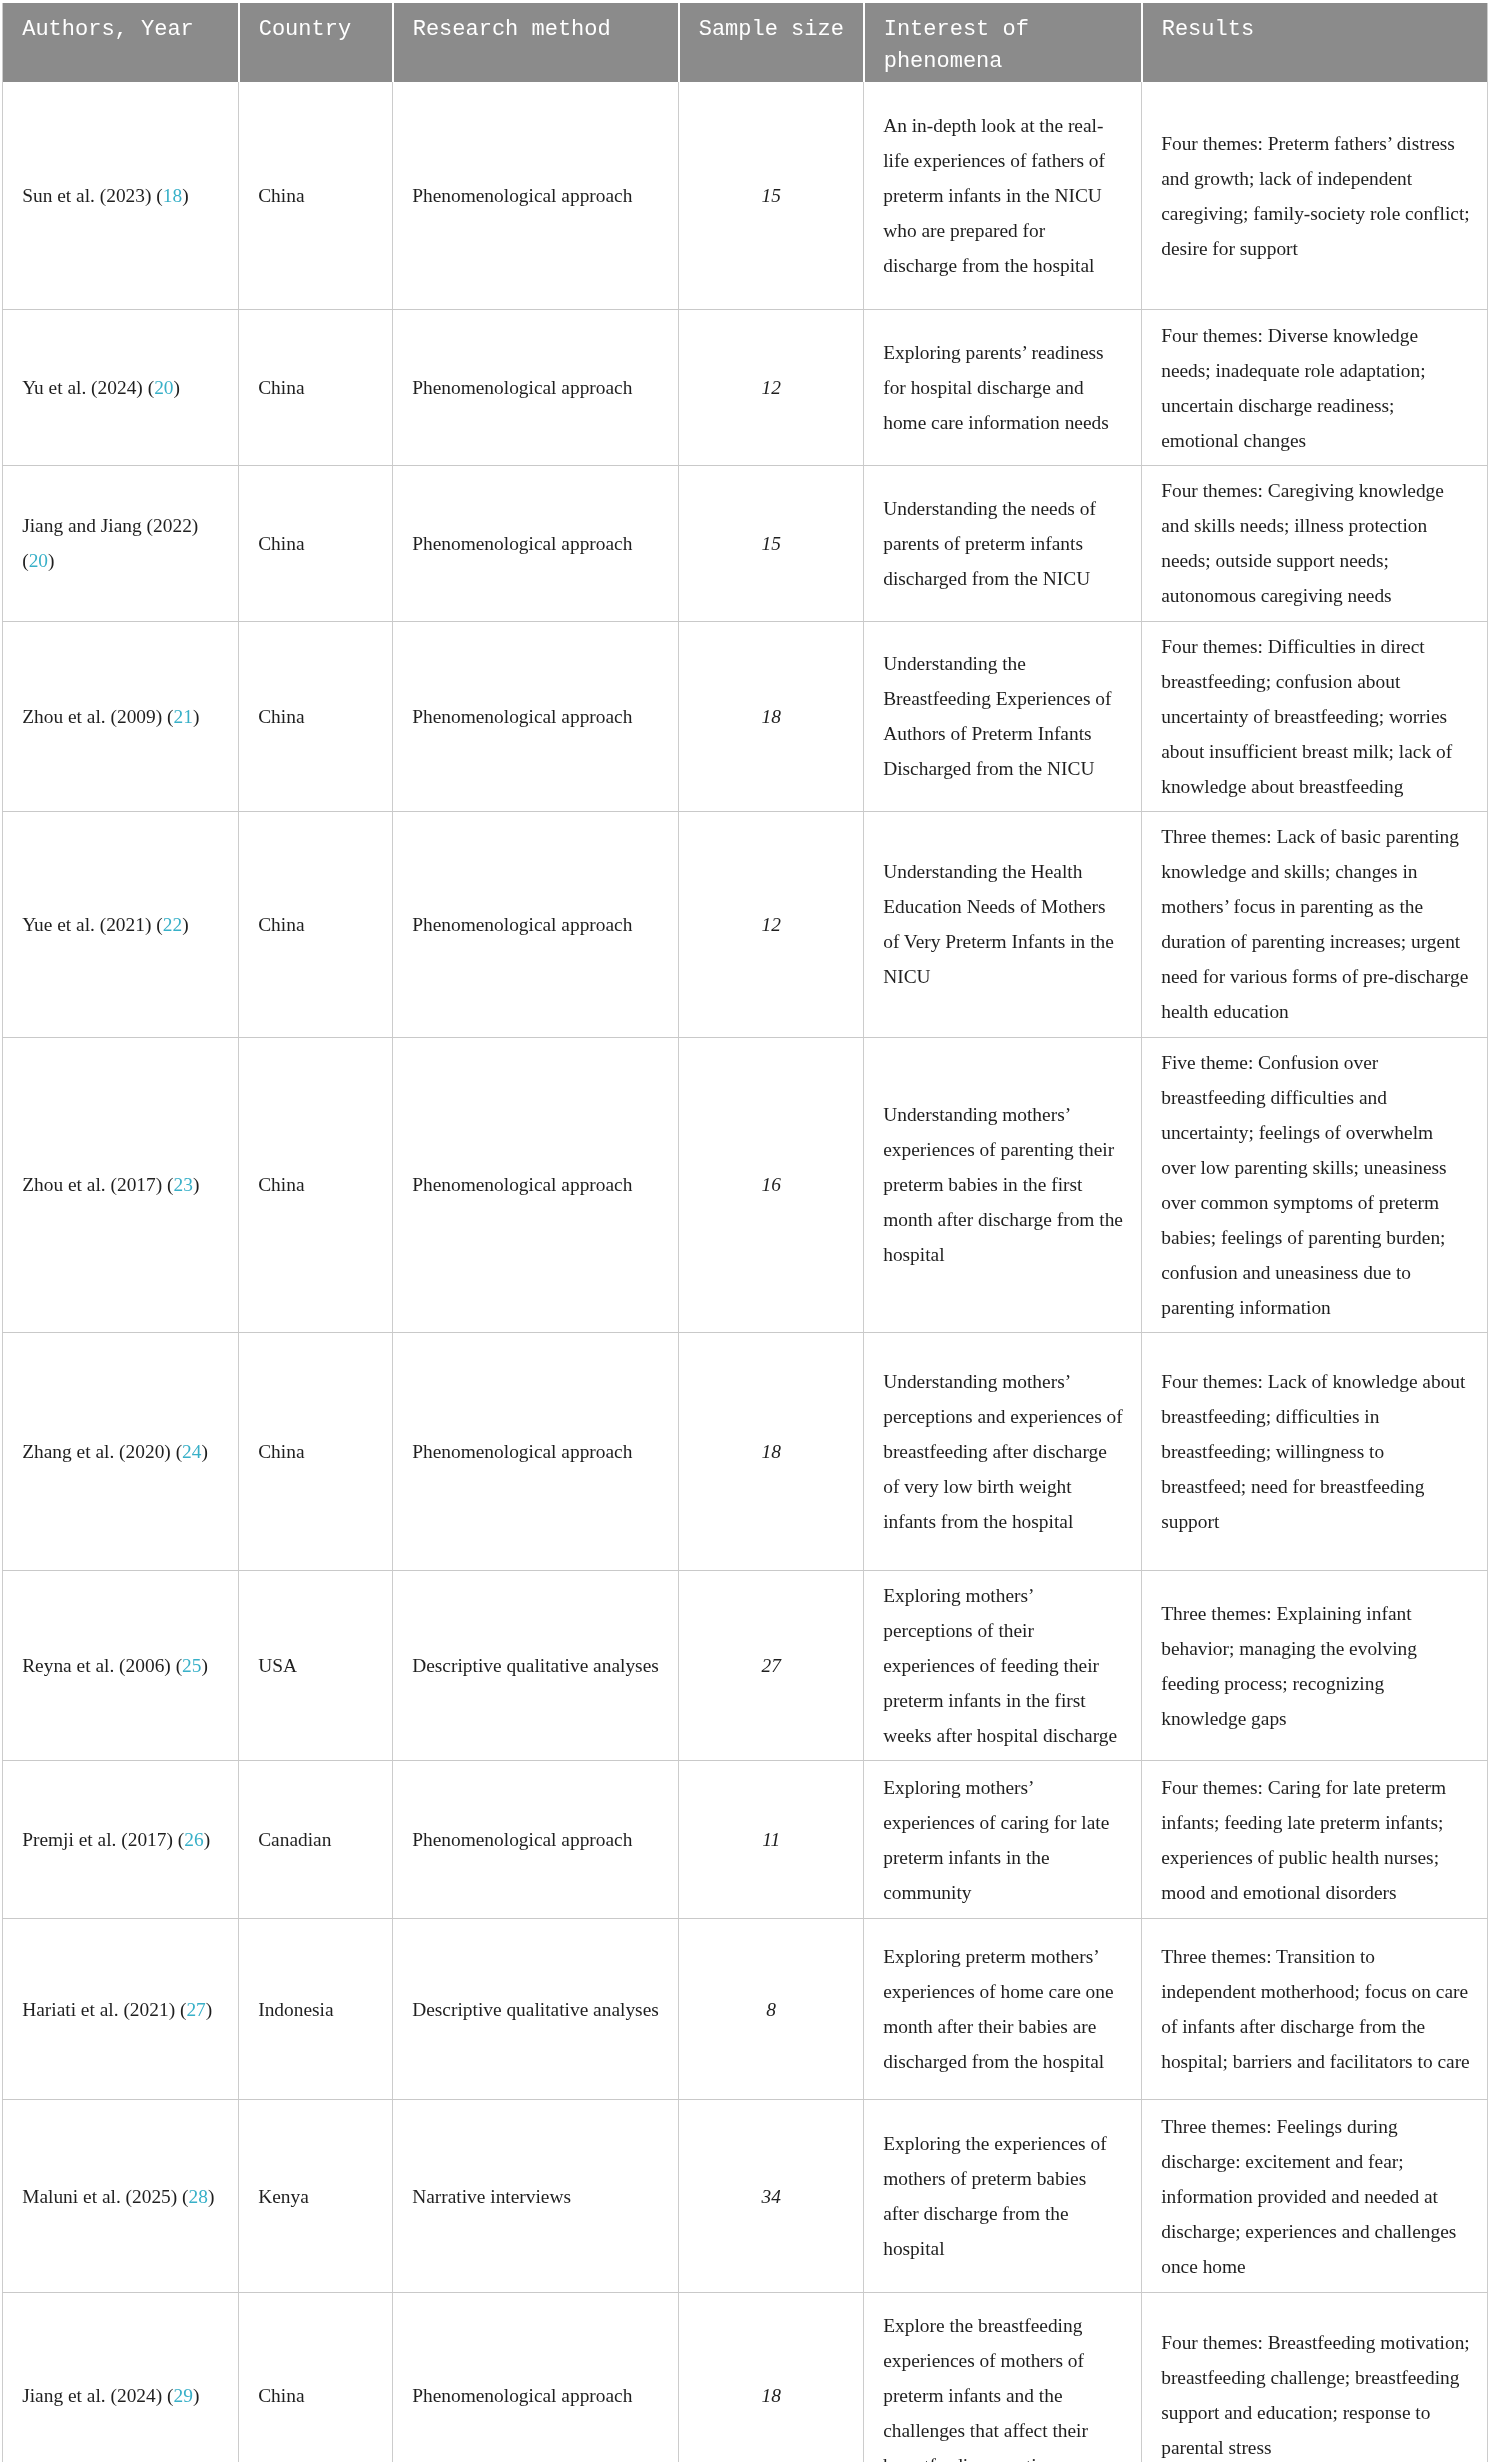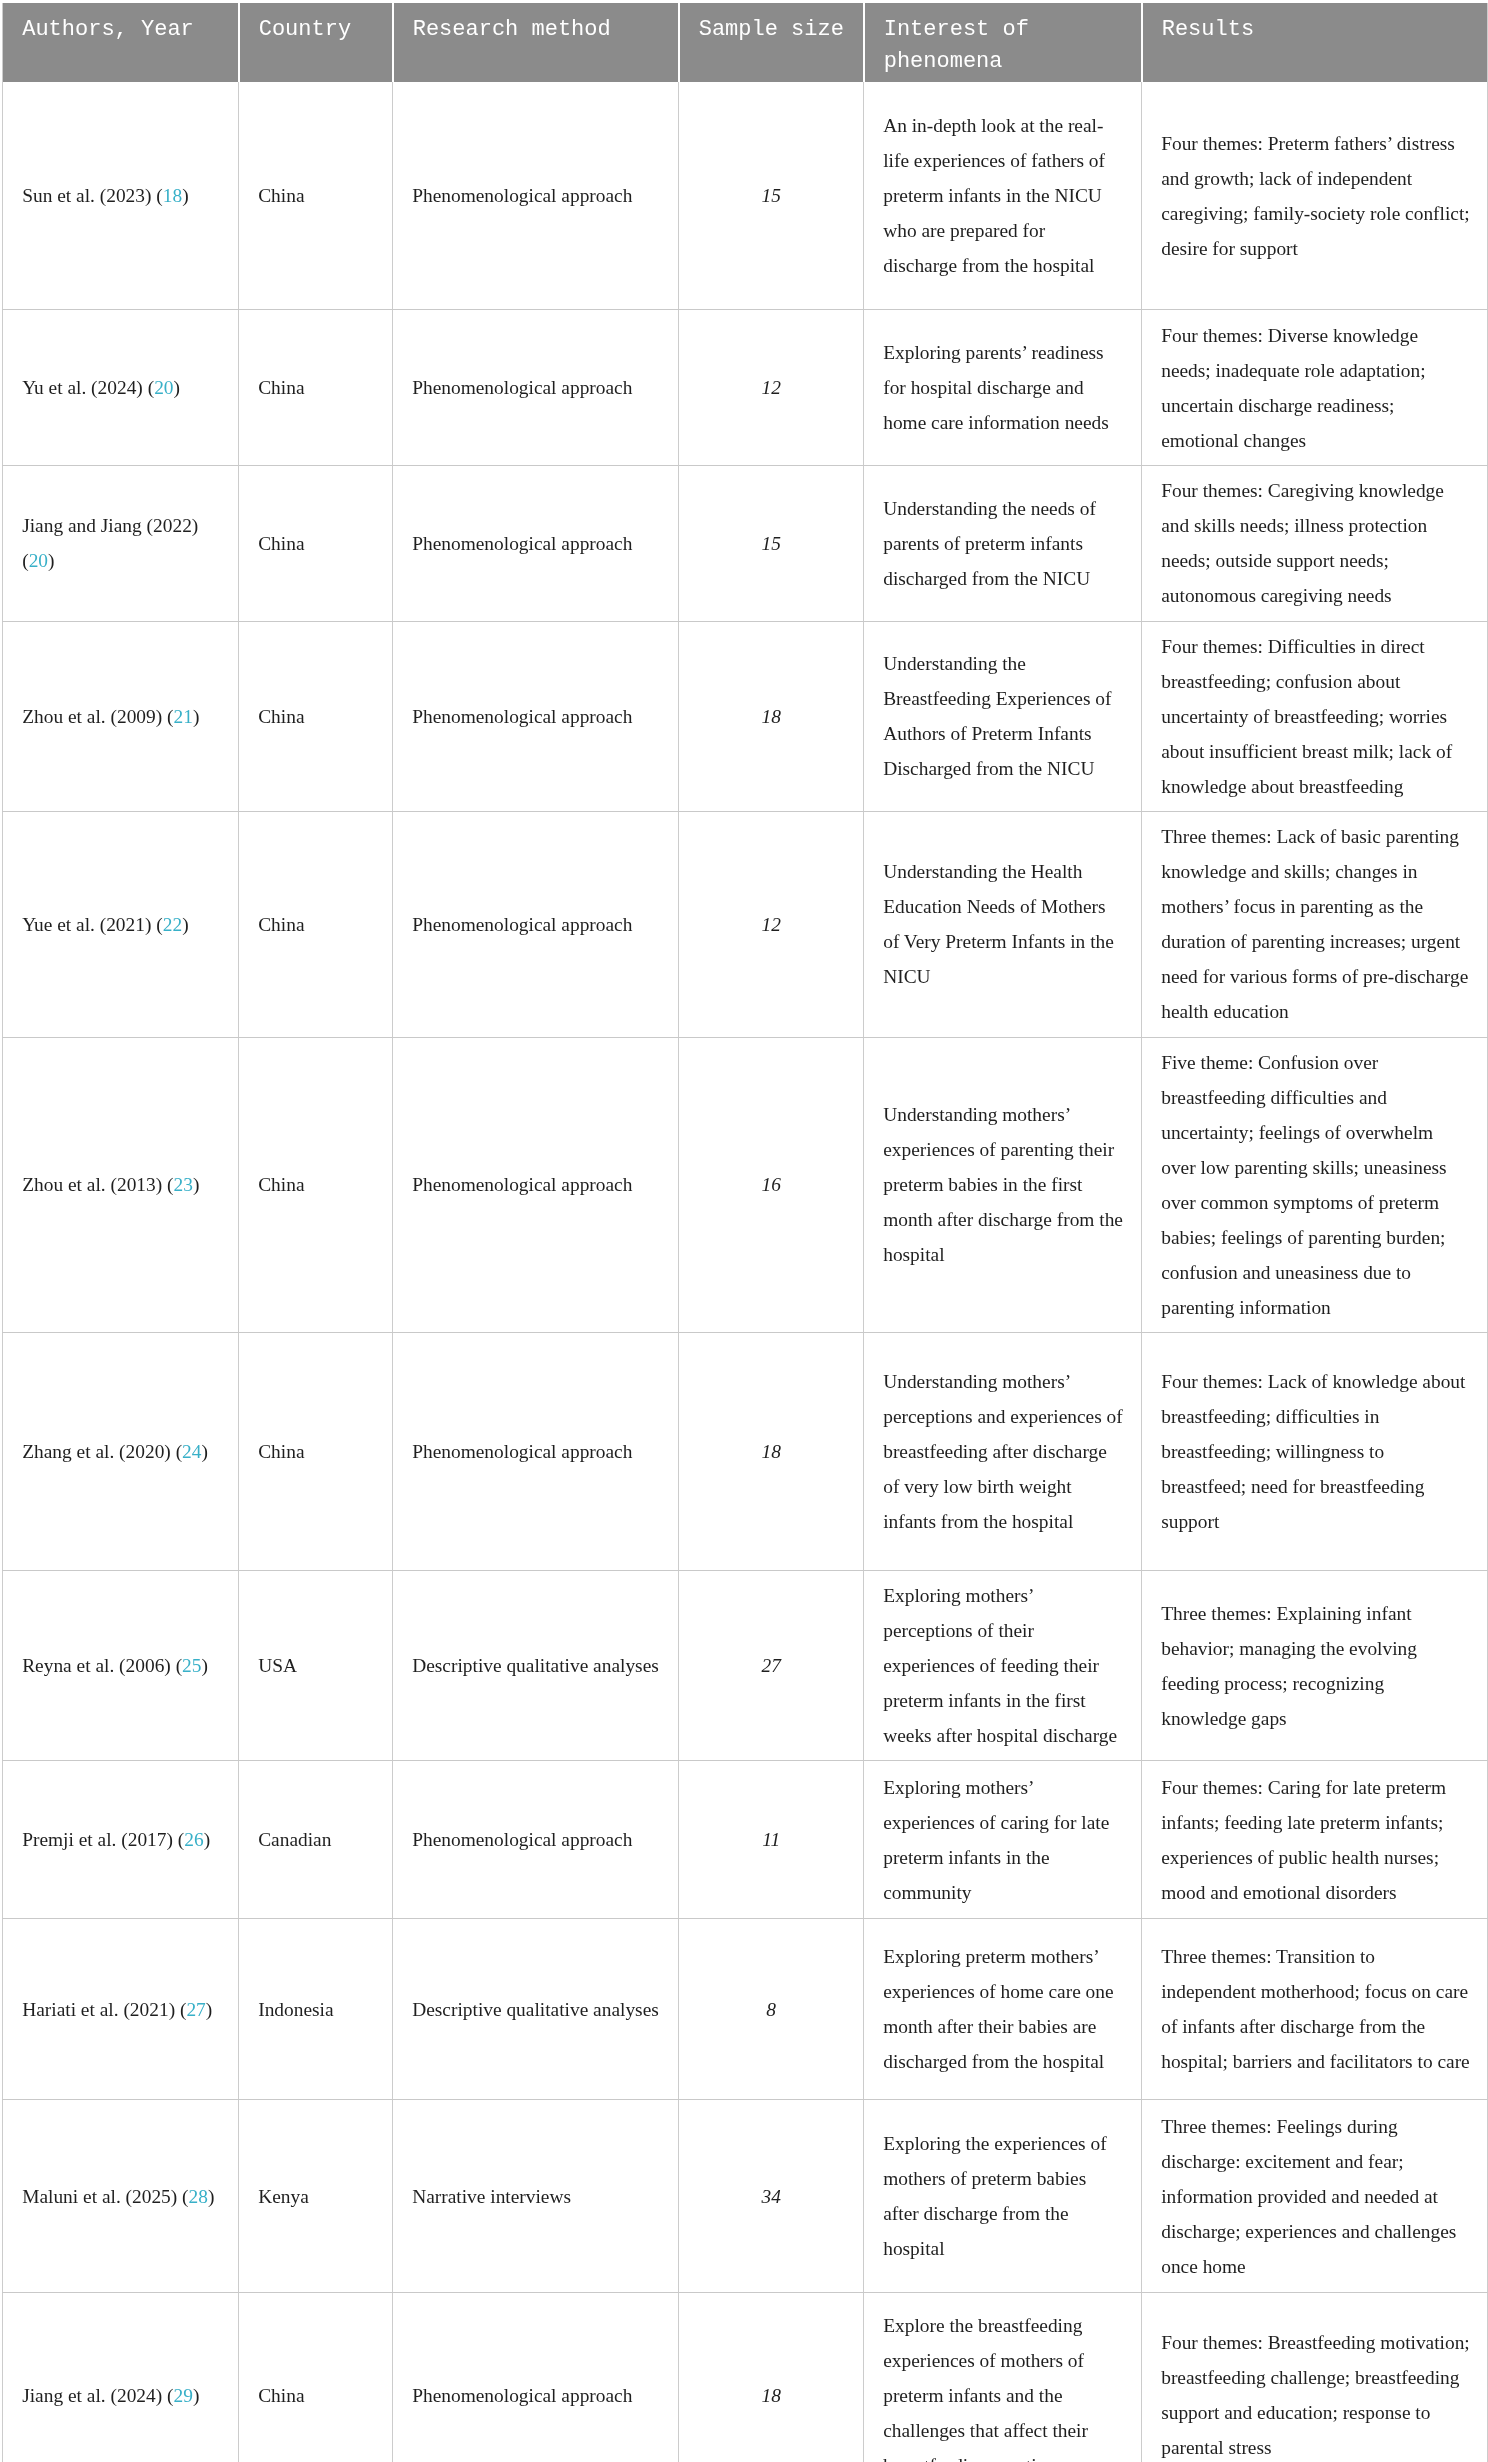--- a/index.html
+++ b/index.html
@@ -114,21 +114,21 @@
     <tr style="height:217px">
       <td><span>Yue et al. (2021) (</span><span class="ref-link">22</span><span>)</span></td>
       <td>China</td>
       <td>Phenomenological approach</td>
       <td class="c-sample">12</td>
       <td>Understanding the Health Education Needs of Mothers of Very Preterm Infants in the NICU</td>
       <td>Three themes: Lack of basic parenting knowledge and skills; changes in mothers’ focus in parenting as the duration of parenting increases; urgent need for various forms of pre-discharge health education</td>
     </tr>
 
     <tr style="height:287px">
-      <td><span>Zhou et al. (2013) (</span><span class="ref-link">23</span><span>)</span></td>
+      <td><span>Zhou et al. (2017) (</span><span class="ref-link">23</span><span>)</span></td>
       <td>China</td>
       <td>Phenomenological approach</td>
       <td class="c-sample">16</td>
       <td>Understanding mothers’ experiences of parenting their preterm babies in the first month after discharge from the hospital</td>
       <td>Five theme: Confusion over breastfeeding difficulties and uncertainty; feelings of overwhelm over low parenting skills; uneasiness over common symptoms of preterm babies; feelings of parenting burden; confusion and uneasiness due to parenting information</td>
     </tr>
 
     <tr style="height:238px">
       <td><span>Zhang et al. (2020) (</span><span class="ref-link">24</span><span>)</span></td>
       <td>China</td>

